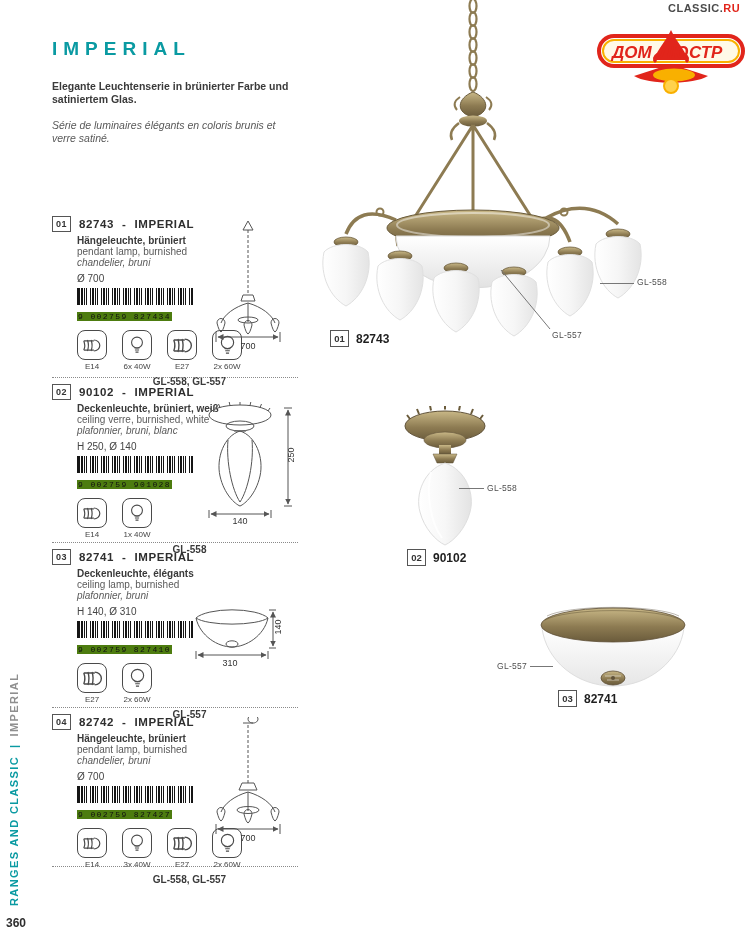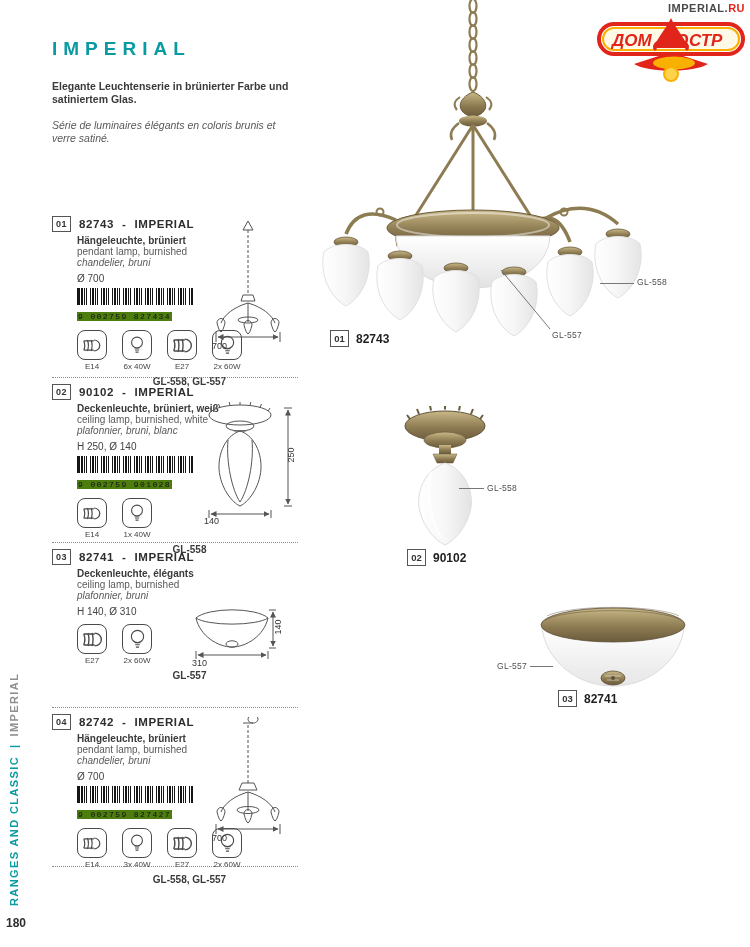--- a/index.html
+++ b/index.html
@@ -2,21 +2,21 @@
 <html><head>
 <meta charset="utf-8">
 <style>
   html,body{margin:0;padding:0;background:#fff;}
   .page{position:relative;width:750px;height:947px;background:#fff;overflow:hidden;
         font-family:"Liberation Sans", sans-serif;color:#3c3c3c;}
 
   
   .watermark{position:absolute;left:668px;top:2px;font-size:11px;font-weight:bold;letter-spacing:.5px;}
   .wm-prefix{color:#4a4a4a;} .wm-suffix{color:#e1251b;}
-  .logo{position:absolute;left:596px;top:16px;width:150px;height:66px;}
+  .logo{position:absolute;left:596px;top:28px;width:150px;height:66px;}
 
   
   .intro{position:absolute;left:52px;top:38px;width:250px;}
   .title{color:#0a9aa2;font-size:19px;font-weight:bold;letter-spacing:6px;}
   .intro p{margin:0;font-size:10.5px;line-height:13px;}
   .p-de-i{margin-top:20px !important;font-weight:bold;color:#3a3a3a;}
   .p-en-i{margin-top:13px !important;color:#585858;}
   .p-fr-i{margin-top:13px !important;color:#585858;font-style:italic;}
 
   
@@ -35,21 +35,21 @@
   .bdigits{position:relative;margin-top:-3px;display:inline-block;background:#4d7c0f;padding:0 1px;
            font-family:"Liberation Mono", monospace;font-size:8px;letter-spacing:1.4px;color:#111;}
   .icons{display:flex;gap:9px;margin:7px 0 0 22px;}
   .icell{width:36px;text-align:center;}
   .ibox{width:28px;height:28px;margin:0 auto;border:1.6px solid #4a4a4a;border-radius:8px;
         display:flex;align-items:center;justify-content:center;background:#fff;}
   .ilabel{font-size:8px;color:#444;margin-top:2px;white-space:nowrap;}
   .glass{margin:5px 0 0 25px;font-weight:bold;font-size:10px;color:#3a3a3a;text-align:center;}
   .dotline{position:absolute;left:52px;width:246px;border-top:1.5px dotted #8a8a8a;height:0;}
   .sketch{position:absolute;}
-  .dim-label{position:absolute;font-size:9px;color:#333;}
+  .dim-label{position:absolute;font-size:9px;color:#333;text-align:center;}
   .dim-v{position:absolute;font-size:9px;color:#333;transform:rotate(-90deg);}
 
   
   .gl-label{position:absolute;font-size:8.5px;color:#4f4f4f;letter-spacing:.3px;}
   .leader{position:absolute;height:1px;background:#777;}
   .photo-label{position:absolute;display:flex;align-items:center;gap:7px;font-weight:bold;font-size:12px;color:#1f1f1f;}
   .photo-label .numbox{width:17px;height:15px;font-size:9.5px;}
 
   
   .sidebar-v{position:absolute;left:8px;top:686px;height:220px;}
@@ -59,21 +59,21 @@
   .page-num{position:absolute;left:6px;top:916px;font-size:12px;font-weight:bold;color:#2e2e2e;}
 
   svg{display:block;}
 </style>
 </head>
 <body>
 
 <div class="page">
 
   <div class="watermark">
-    <span class="wm-prefix">IMPERIAL.</span><span class="wm-suffix">RU</span>
+    <span class="wm-prefix">CLASSIC.</span><span class="wm-suffix">RU</span>
   </div>
   <div class="logo">
     <svg width="150" height="66" viewBox="0 0 150 66">
       <rect x="3" y="8" width="144" height="30" rx="15" fill="#fff" stroke="#e1251b" stroke-width="4"></rect>
       <rect x="7" y="12" width="136" height="22" rx="11" fill="#fff9e8" stroke="#f9b000" stroke-width="2"></rect>
       <path d="M75,2 C70,13 62,20 58,32 L92,32 C88,20 80,13 75,2 Z" fill="#e1251b"></path>
       <path d="M62,26 q-6,4 -2,8 M88,26 q6,4 2,8" stroke="#e1251b" stroke-width="3" fill="none"></path>
       <text x="16" y="30" font-family="Liberation Sans, sans-serif" font-size="17" font-weight="bold" font-style="italic" fill="#e1251b">ДОМ</text>
       <text x="95" y="30" font-family="Liberation Sans, sans-serif" font-size="17" font-weight="bold" font-style="italic" fill="#e1251b" text-anchor="middle">ЛЮСТР</text>
       <path d="M75,36 L38,48 C52,57 98,57 112,48 Z" fill="#e1251b"></path>
@@ -172,21 +172,21 @@
 
   <div class="product" style="top:384px;">
     <div class="p-head">
       <span class="numbox">02</span>
       <span>90102</span>
       <span>-</span>
       <span>IMPERIAL</span>
     </div>
     <div class="p-desc">
       <div class="de">Deckenleuchte, brüniert, weiß</div>
-      <div class="en">ceiling lamp, burnished, white</div>
+      <div class="en">ceiling verre, burnished, white</div>
       <div class="fr">plafonnier, bruni, blanc</div>
     </div>
     <div class="p-dim">H 250, Ø 140</div>
     <div class="barcode">
       <div class="bars"></div>
       <div class="bdigits">9 002759 901028</div>
     </div>
     <div class="icons">
       <div class="icell">
         <div class="ibox">
@@ -242,20 +242,24 @@
       <span>82741</span>
       <span>-</span>
       <span>IMPERIAL</span>
     </div>
     <div class="p-desc">
       <div class="de">Deckenleuchte, élégants</div>
       <div class="en">ceiling lamp, burnished</div>
       <div class="fr">plafonnier, bruni</div>
     </div>
     <div class="p-dim">H 140, Ø 310</div>
+    <div class="barcode">
+      <div class="bars"></div>
+      <div class="bdigits">9 002759 827410</div>
+    </div>
     <div class="icons">
       <div class="icell">
         <div class="ibox">
           <svg width="22" height="19" viewBox="0 0 24 20" fill="none" stroke="#4a4a4a" stroke-width="1.5">
               <path d="M3,4 q2.4,6 0,12 M7.5,3 q2.4,7 0,14 M12,3 q2.4,7 0,14 M3,4 h12 M3,16 h12"></path>
               <path d="M15,3 a7,6.8 0 0 1 0,14"></path>
             </svg>
         </div>
         <div class="ilabel">E27</div>
       </div>
@@ -497,15 +501,15 @@
     <span>82741</span>
   </div>
 
   <div class="sidebar-v">
     <span class="vtext">
       <span class="sb-cat">RANGES AND CLASSIC</span>
       <span class="sb-sep">|</span>
       <span class="sb-series">IMPERIAL</span>
     </span>
   </div>
-  <div class="page-num">180</div>
+  <div class="page-num">360</div>
 
 </div>
 
 </body></html>

